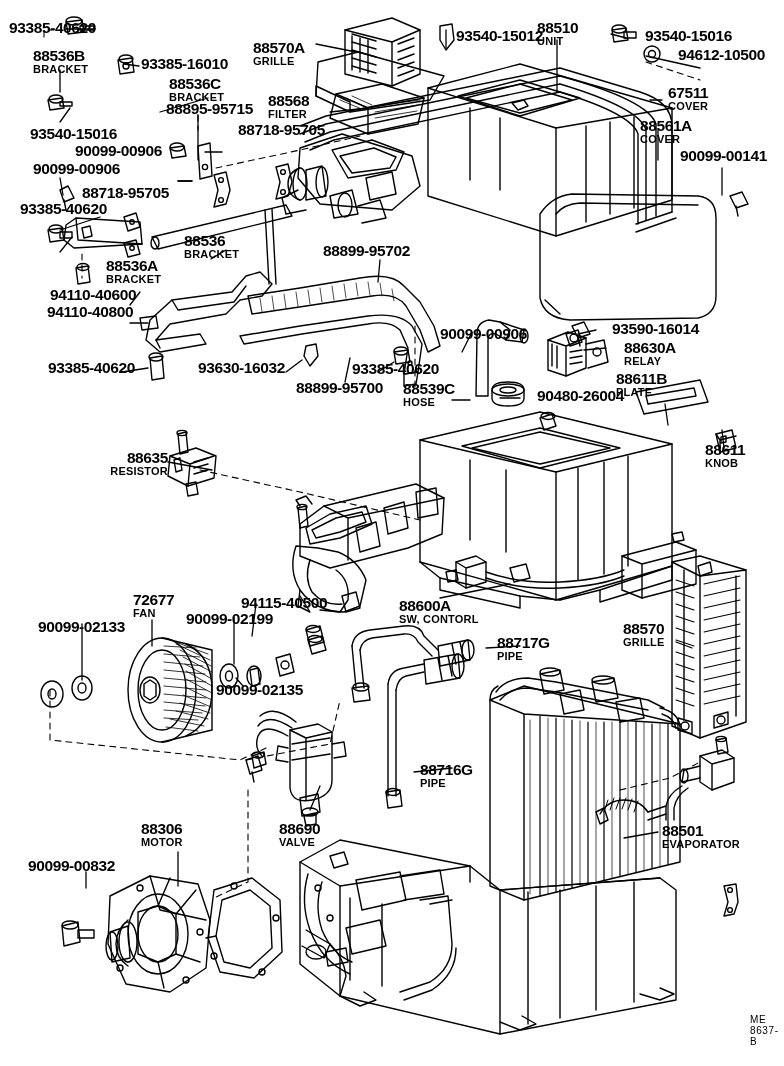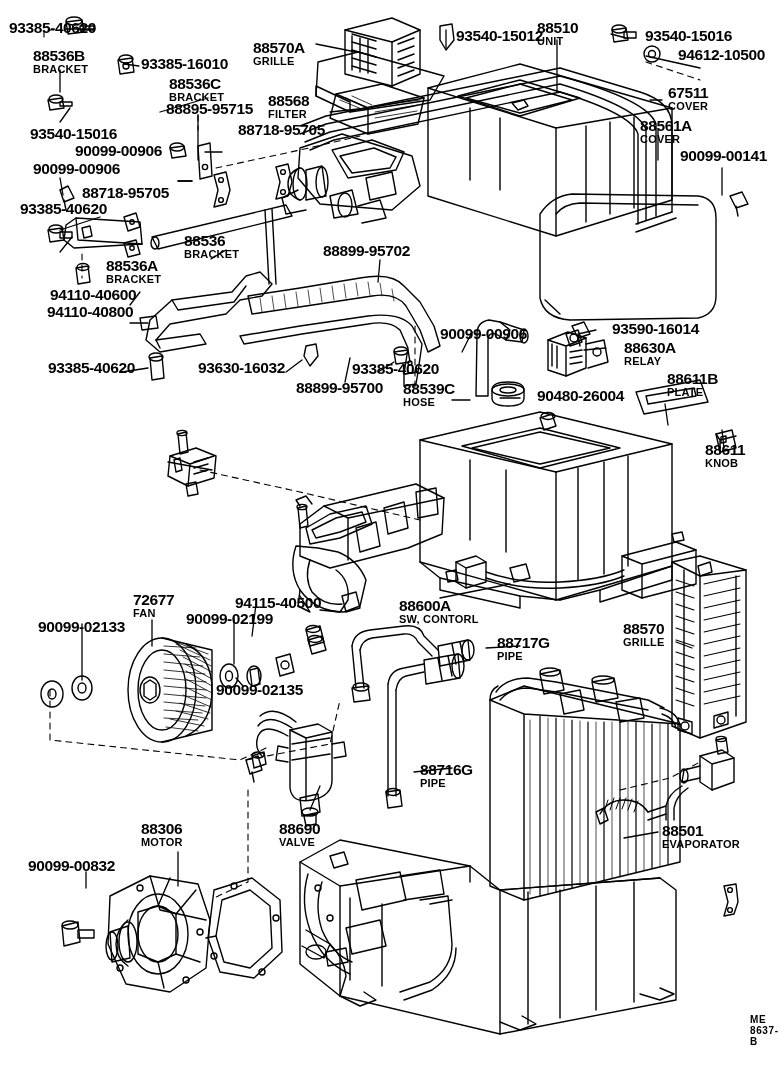--- a/index.html
+++ b/index.html
@@ -6,21 +6,21 @@
   html,body{margin:0;padding:0;background:#fff;}
   body{width:784px;height:1066px;position:relative;overflow:hidden;
        font-family:"Liberation Sans",sans-serif;color:#000;}
   #sheet{position:absolute;inset:0;width:784px;height:1066px;}
   
   .lbl{position:absolute;white-space:nowrap;line-height:1.0;}
   .lbl .pn{display:block;font-size:15.5px;font-weight:700;letter-spacing:-0.4px;
            font-family:"Liberation Sans",sans-serif;}
   .lbl .nm{display:block;font-size:11px;font-weight:700;letter-spacing:0.2px;margin-top:0px;}
   .lbl.rt{text-align:right;}
-  .foot{position:absolute;font-size:10px;font-weight:700;letter-spacing:0.6px;padding-left:44px;}
+  .foot{position:absolute;font-size:10px;font-weight:400;letter-spacing:0.6px;padding-left:44px;}
   
   #art{position:absolute;left:0;top:0;}
   svg{display:block;}
 </style>
 </head>
 <body>
 
 <div id="sheet">
 
 <div id="art">
@@ -686,21 +686,21 @@
 
 <div class="lbl" style="left:612px;top:321px">
   <span class="pn">93590-16014</span>
 </div>
 
 <div class="lbl" style="left:624px;top:340px">
   <span class="pn">88630A</span>
   <span class="nm">RELAY</span>
 </div>
 
-<div class="lbl" style="left:667px;top:371px">
+<div class="lbl" style="left:616px;top:371px">
   <span class="pn">88611B</span>
   <span class="nm">PLATE</span>
 </div>
 
 <div class="lbl" style="left:705px;top:442px">
   <span class="pn">88611</span>
   <span class="nm">KNOB</span>
 </div>
 
 <div class="lbl" style="left:253px;top:40px">
@@ -737,35 +737,39 @@
 
 <div class="lbl" style="left:640px;top:118px">
   <span class="pn">88561A</span>
   <span class="nm">COVER</span>
 </div>
 
 <div class="lbl" style="left:680px;top:148px">
   <span class="pn">90099-00141</span>
 </div>
 
+<div class="lbl rt" style="left:0;top:450px;width:168px">
+  <span class="pn">88635</span>
+  <span class="nm">RESISTOR</span>
+</div>
 
 <div class="lbl" style="left:133px;top:592px">
   <span class="pn">72677</span>
   <span class="nm">FAN</span>
 </div>
 
 <div class="lbl" style="left:38px;top:619px">
   <span class="pn">90099-02133</span>
 </div>
 
 <div class="lbl" style="left:186px;top:611px">
   <span class="pn">90099-02199</span>
 </div>
 
-<div class="lbl" style="left:235px;top:595px">
+<div class="lbl" style="left:241px;top:595px">
   <span class="pn">94115-40500</span>
 </div>
 
 <div class="lbl" style="left:216px;top:682px">
   <span class="pn">90099-02135</span>
 </div>
 
 <div class="lbl" style="left:399px;top:598px">
   <span class="pn">88600A</span>
   <span class="nm">SW, CONTORL</span>

